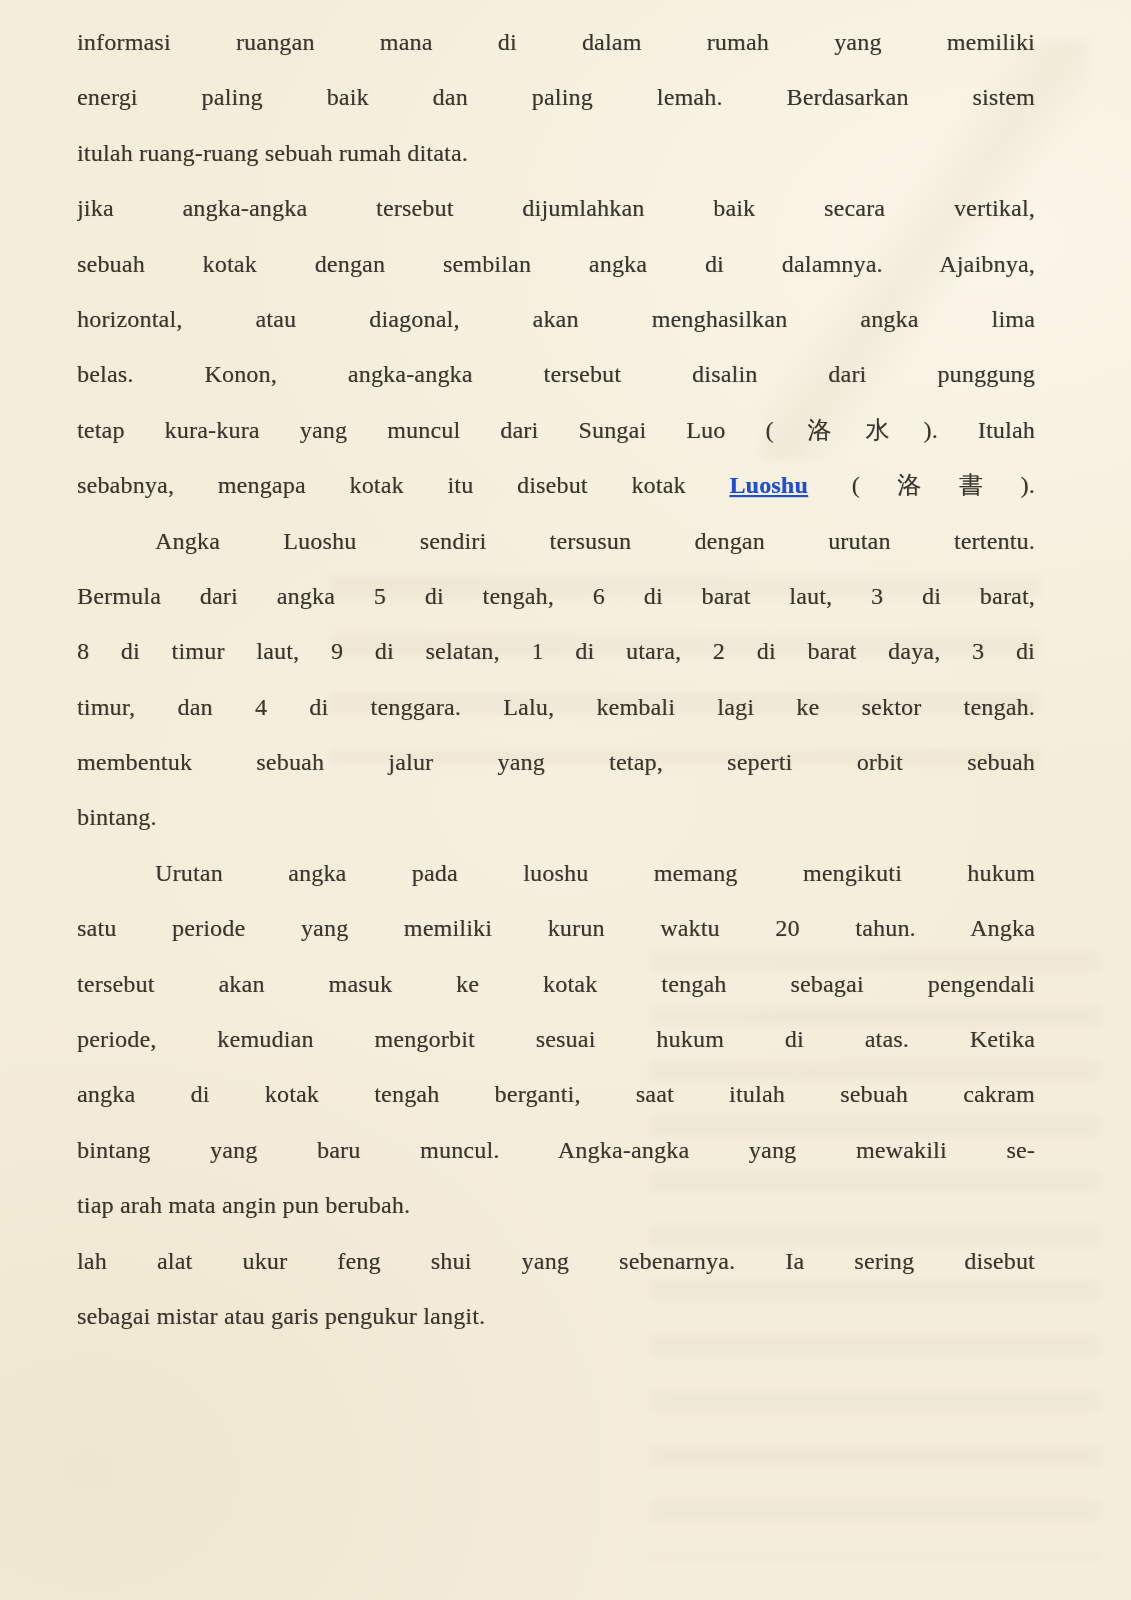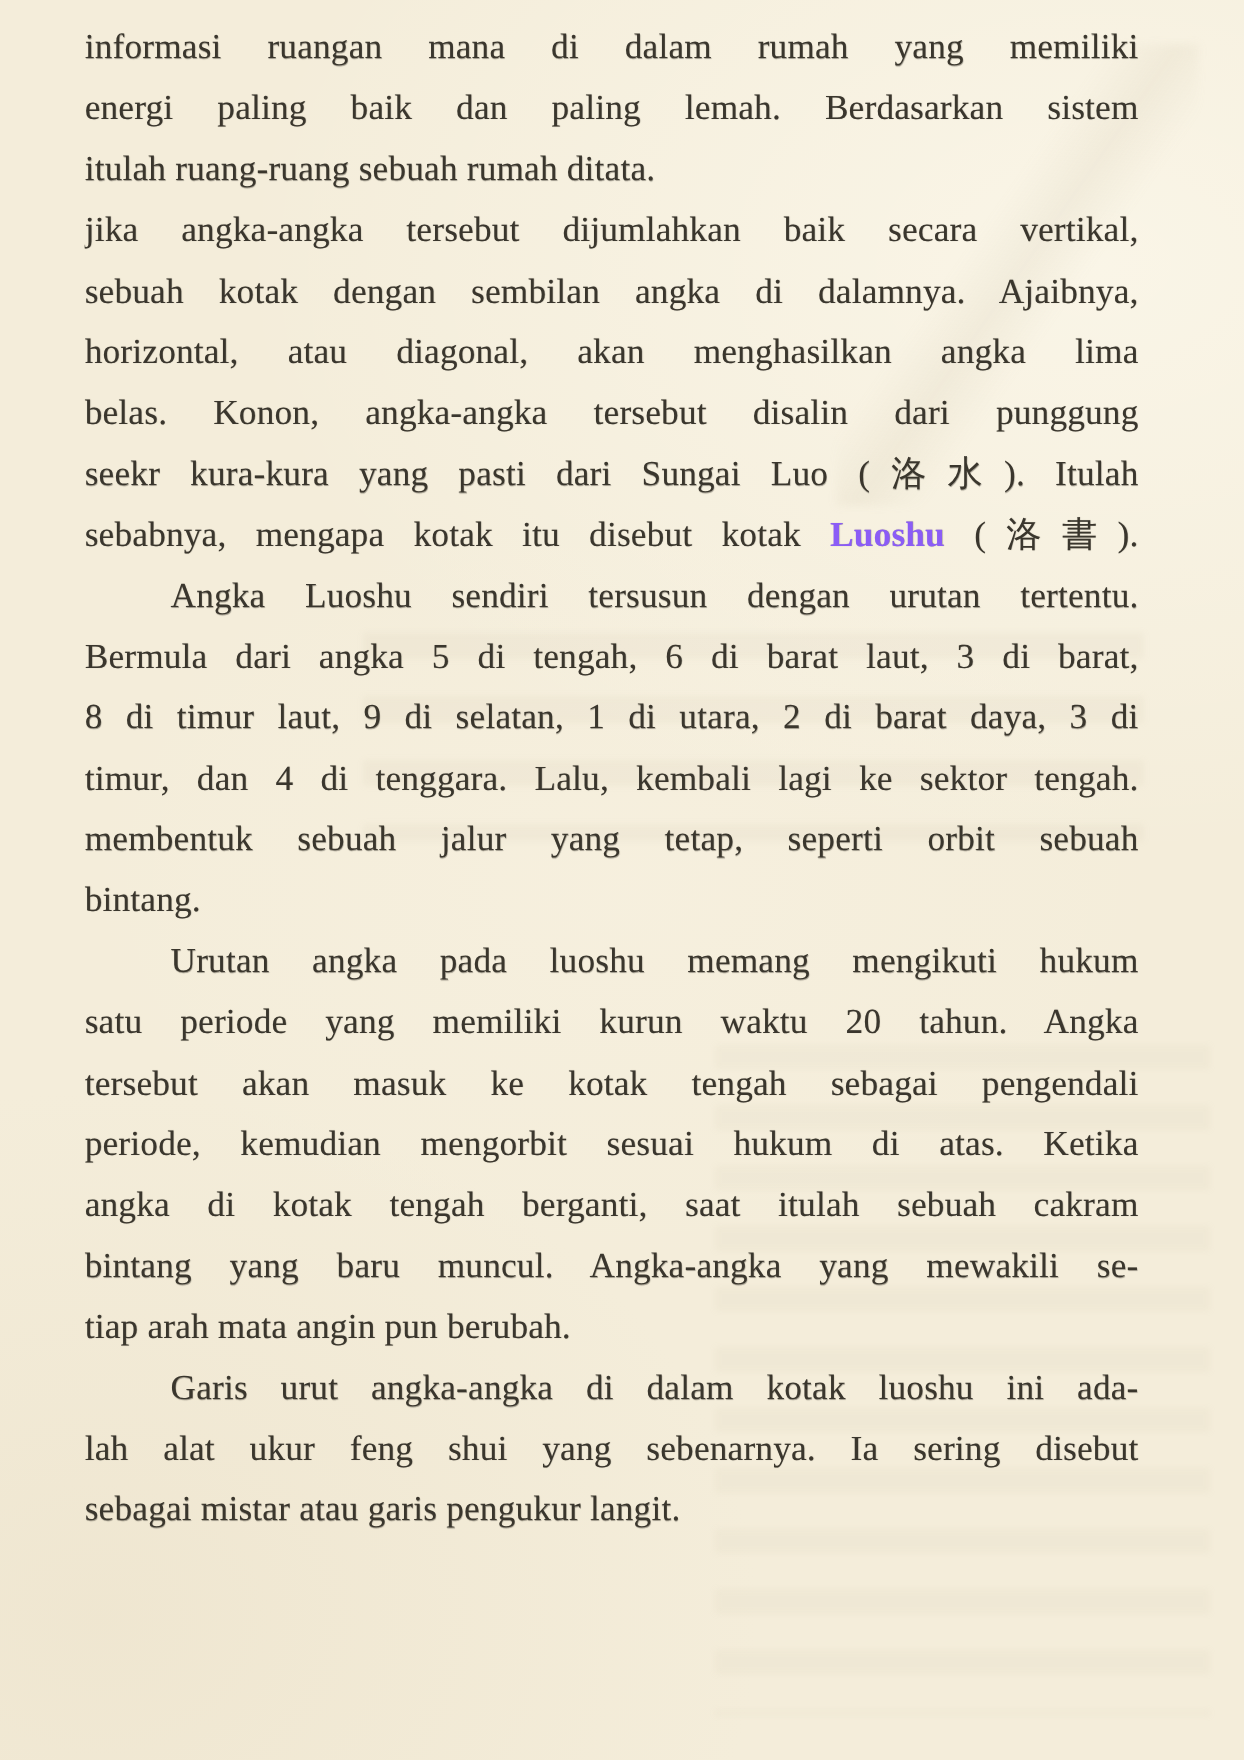--- a/index.html
+++ b/index.html
@@ -48,70 +48,70 @@
       rgba(210,200,175,0) 40%, rgba(210,200,175,0.28) 50%, rgba(210,200,175,0) 60%);
     opacity: 0.7;
     filter: blur(4px);
   }
   .textblock {
     position: absolute;
     left: 77px;
     top: 15px;
     width: 958px;
     color: #3a362d;
-    font-size: 32px;
+    font-size: 24px;
     line-height: 55.4px;
     letter-spacing: 0.2px;
     text-shadow: 0.4px 0.4px 0.7px rgba(58,53,44,0.45);
   }
   .line {
     height: 55.4px;
     overflow: hidden;
     text-align: justify;
     text-align-last: justify;
     text-justify: inter-word;
   }
   .line.last {
     text-align-last: left;
   }
   .line.indent {
     text-indent: 78px;
   }
   .b {
     font-weight: bold;
-    color: #8b5cf6;
+    color: #1d4ed8;
+    text-decoration: underline;
   }
 </style>
 </head>
 <body>
 
 <div class="page">
   <div class="ghost ghost1"></div>
   <div class="ghost ghost2"></div>
   <div class="ghost ghost3"></div>
   <div class="textblock" id="textblock">
       <div class="line">informasi ruangan mana di dalam rumah yang memiliki</div>
       <div class="line">energi paling baik dan paling lemah. Berdasarkan sistem</div>
       <div class="line last">itulah ruang-ruang sebuah rumah ditata.</div>
       <div class="line">jika angka-angka tersebut dijumlahkan baik secara vertikal,</div>
       <div class="line">sebuah kotak dengan sembilan angka di dalamnya. Ajaibnya,</div>
       <div class="line">horizontal, atau diagonal, akan menghasilkan angka lima</div>
       <div class="line">belas. Konon, angka-angka tersebut disalin dari punggung</div>
-      <div class="line">seekr kura-kura yang pasti dari Sungai Luo (洛水). Itulah</div>
+      <div class="line">tetap kura-kura yang muncul dari Sungai Luo (洛水). Itulah</div>
       <div class="line"><span>sebabnya, mengapa kotak itu disebut kotak </span><span class="b">Luoshu</span><span> (洛書).</span></div>
       <div class="line indent">Angka Luoshu sendiri tersusun dengan urutan tertentu.</div>
       <div class="line">Bermula dari angka 5 di tengah, 6 di barat laut, 3 di barat,</div>
       <div class="line">8 di timur laut, 9 di selatan, 1 di utara, 2 di barat daya, 3 di</div>
       <div class="line">timur, dan 4 di tenggara. Lalu, kembali lagi ke sektor tengah.</div>
       <div class="line">membentuk sebuah jalur yang tetap, seperti orbit sebuah</div>
       <div class="line last">bintang.</div>
       <div class="line indent">Urutan angka pada luoshu memang mengikuti hukum</div>
       <div class="line">satu periode yang memiliki kurun waktu 20 tahun. Angka</div>
       <div class="line">tersebut akan masuk ke kotak tengah sebagai pengendali</div>
       <div class="line">periode, kemudian mengorbit sesuai hukum di atas. Ketika</div>
       <div class="line">angka di kotak tengah berganti, saat itulah sebuah cakram</div>
       <div class="line">bintang yang baru muncul. Angka-angka yang mewakili se-</div>
       <div class="line last">tiap arah mata angin pun berubah.</div>
-      <div class="line indent">Garis urut angka-angka di dalam kotak luoshu ini ada-</div>
       <div class="line">lah alat ukur feng shui yang sebenarnya. Ia sering disebut</div>
       <div class="line last">sebagai mistar atau garis pengukur langit.</div>
     </div>
 </div>
 
 </body></html>

